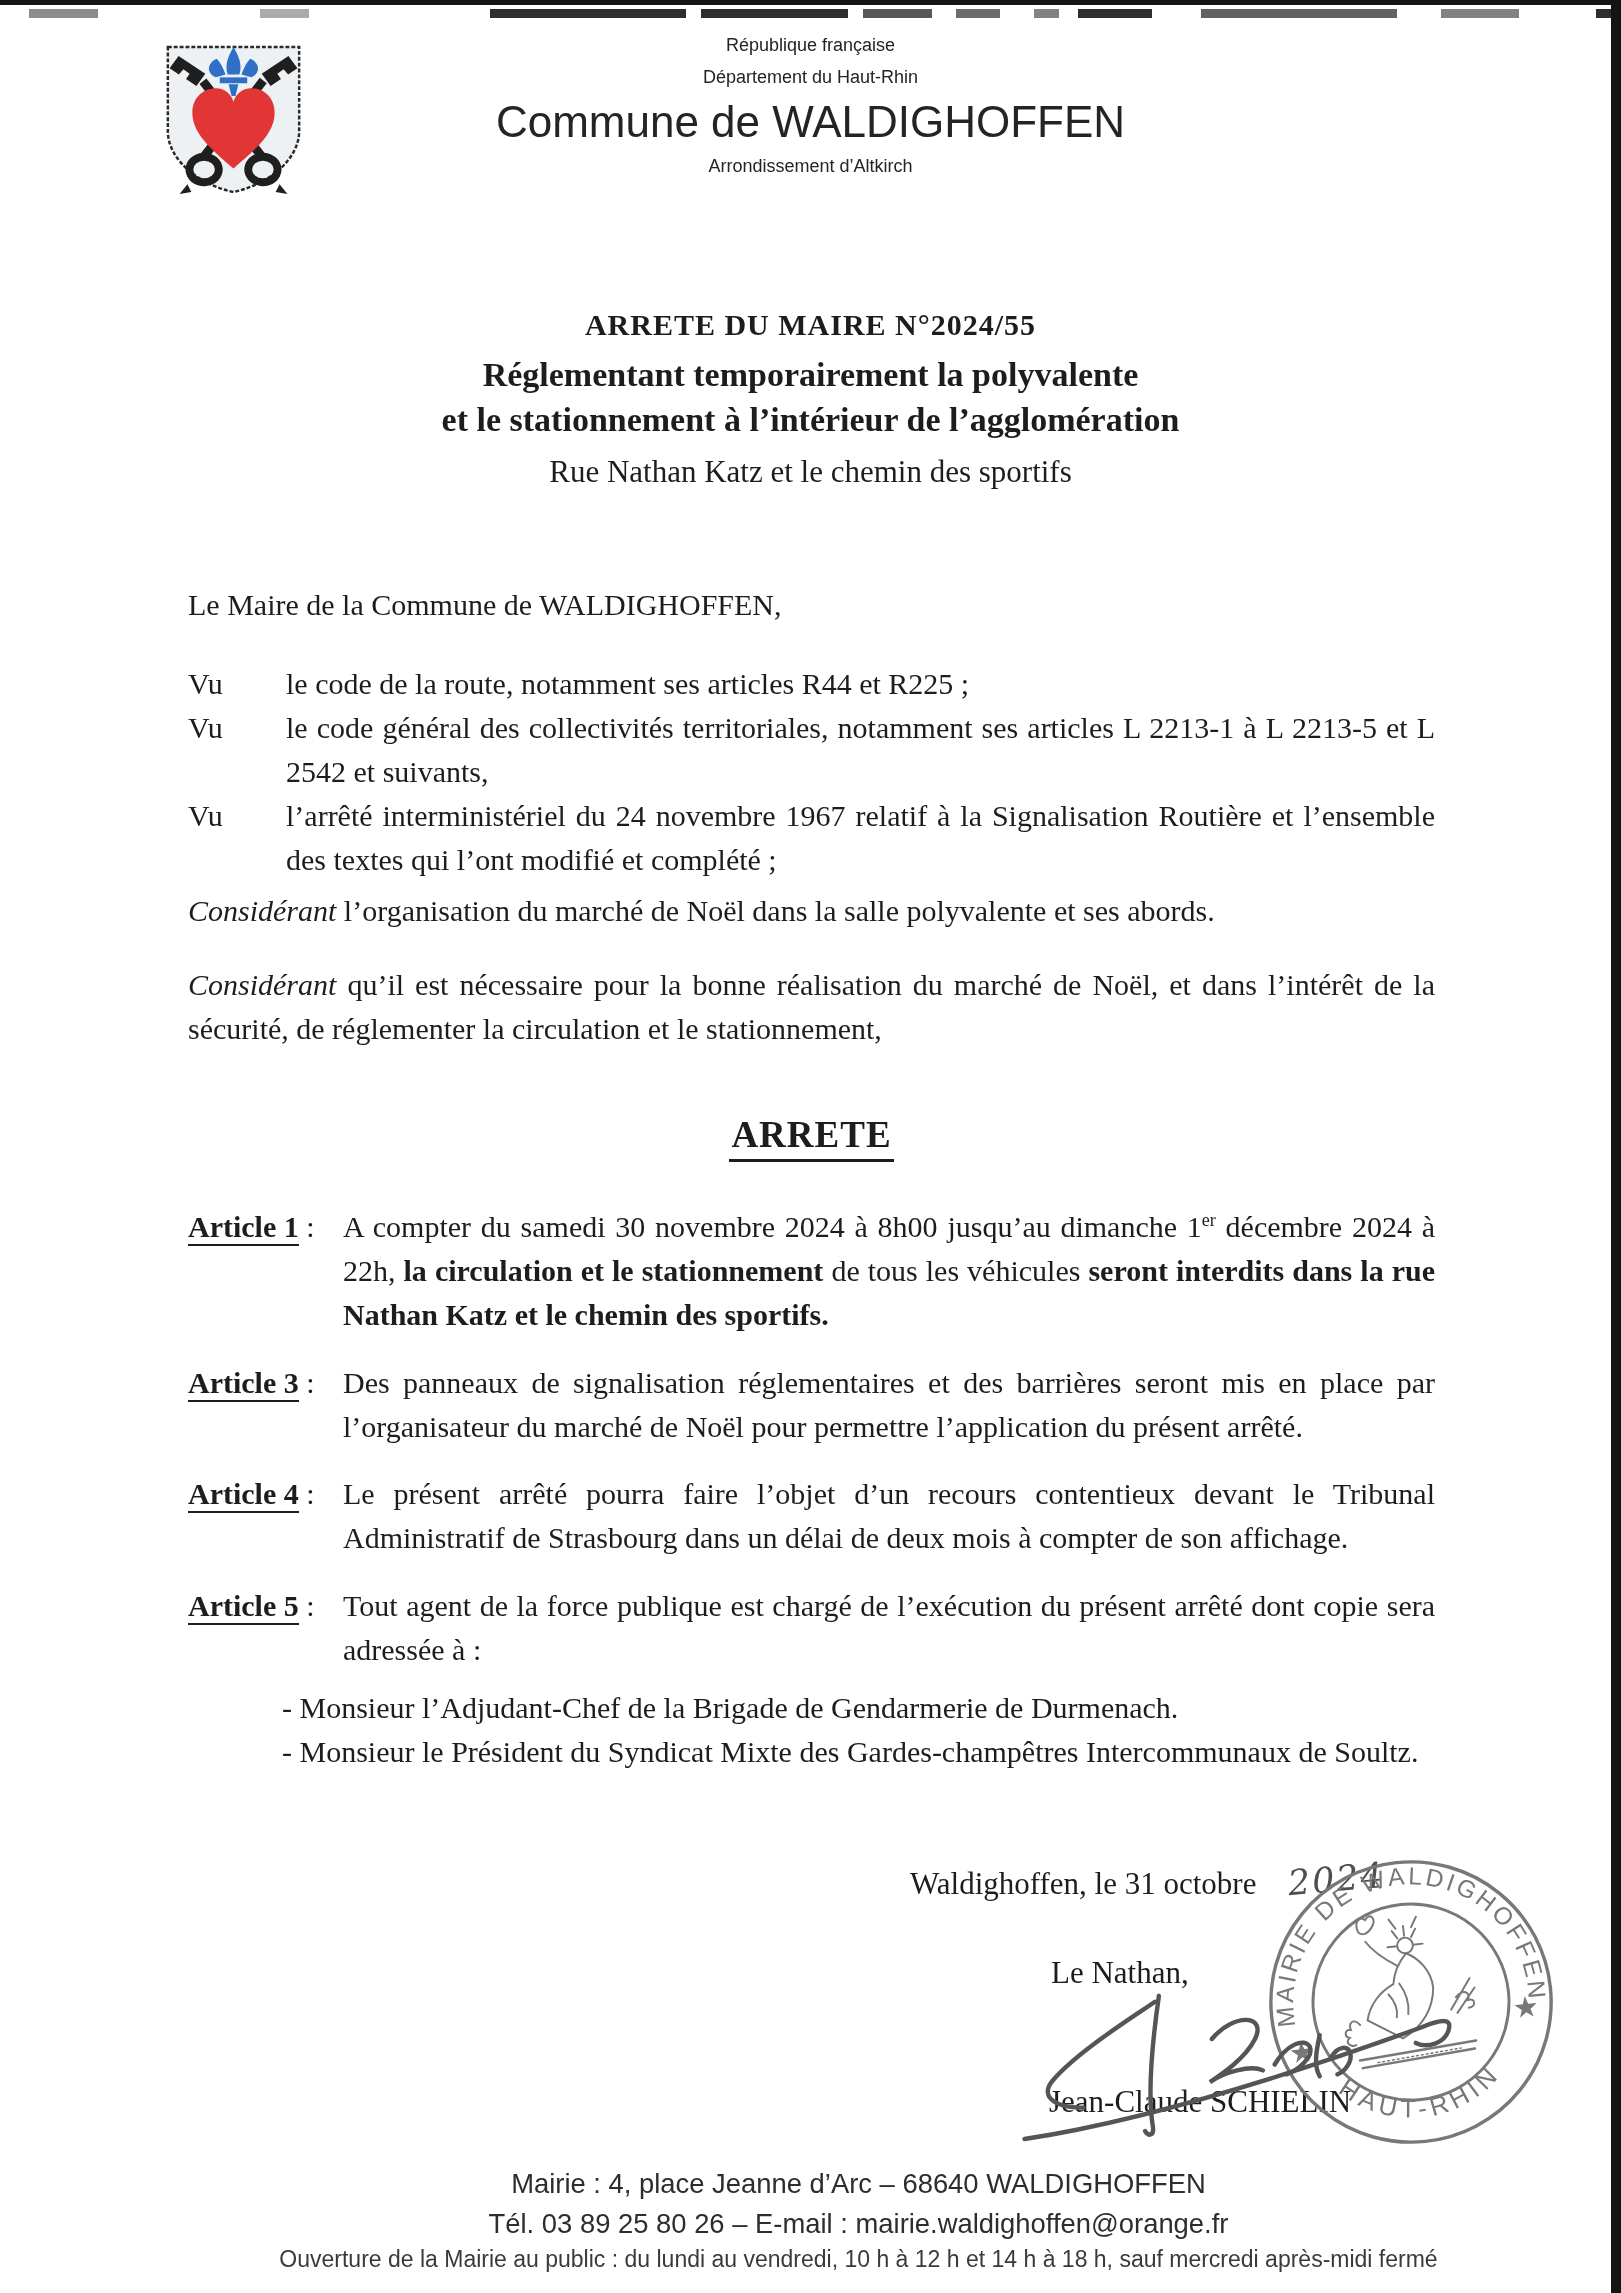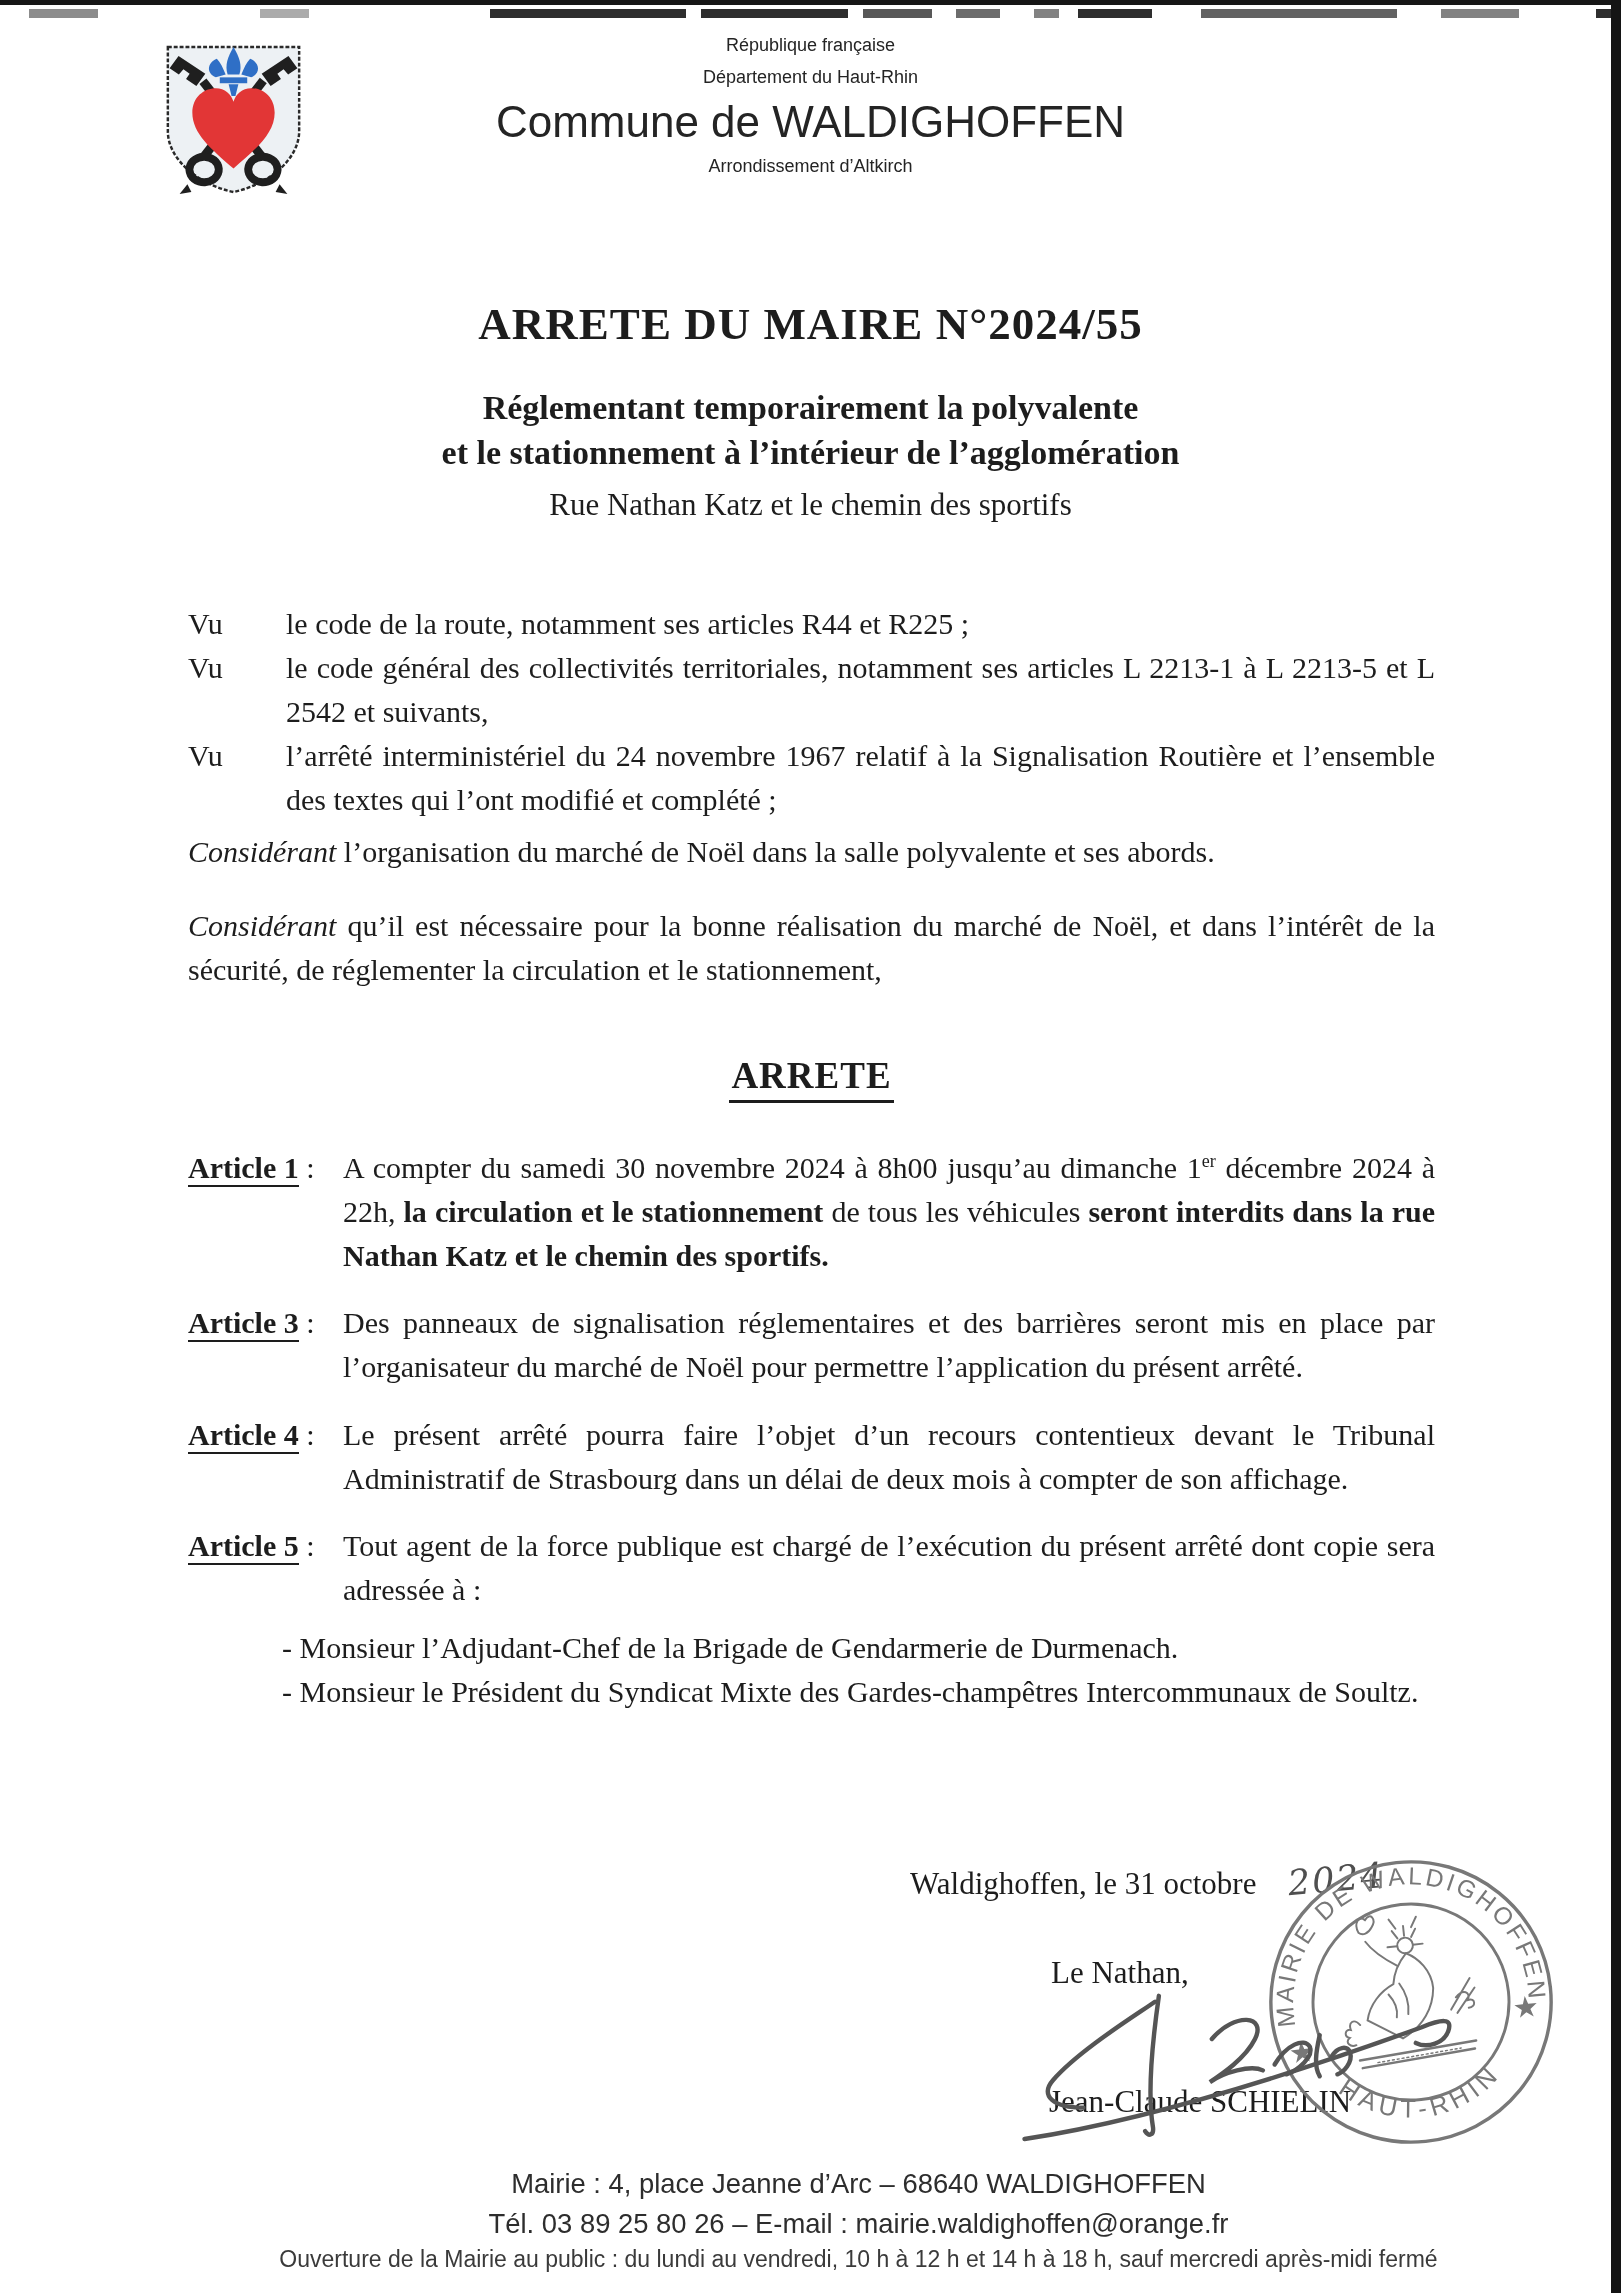--- a/index.html
+++ b/index.html
@@ -12,21 +12,21 @@
   .dash{position:absolute;top:8.8px;height:8.8px;background:#2e2e2e;}
   .scan-right-strip{position:absolute;right:0;top:0;width:9.8px;height:2294px;background:#141414;}
   
   .crest{position:absolute;left:160px;top:41px;}
   .header-block{position:absolute;left:0;top:29px;width:1621px;text-align:center;
     font-family:"Liberation Sans",sans-serif;color:#242424;}
   .hdr-s{font-size:18px;line-height:32px;}
   .hdr-l{font-size:44px;line-height:53px;margin:2px 0;}
   
   .title-block{position:absolute;left:0;top:297px;width:1621px;text-align:center;}
-  .title-main{font-size:45px;font-weight:700;line-height:55px;margin-bottom:33px;letter-spacing:1px;}
+  .title-main{font-size:30px;font-weight:700;line-height:55px;margin-bottom:0;letter-spacing:1px;}
   .title-sub{font-size:34px;font-weight:700;line-height:45px;}
   .title-ital{font-size:31px;line-height:43px;margin-top:7.8px;}
   
   .doc-body{position:absolute;left:188px;top:567px;width:1247px;font-size:30px;line-height:44px;}
   .intro{margin:15.7px 0 0 0;}
   .vu-block{margin-top:35px;}
   .vu-row{display:flex;}
   .vu-label{width:98px;flex:none;}
   .vu-text{flex:1;text-align:justify;}
   .consider{margin-top:7.8px;text-align:justify;}
@@ -117,20 +117,21 @@
   </div>
 
   <div class="title-block">
     <div class="title-main">ARRETE DU MAIRE N°2024/55</div>
     <div class="title-sub">Réglementant temporairement la polyvalente</div>
     <div class="title-sub">et le stationnement à l’intérieur de l’agglomération</div>
     <div class="title-ital">Rue Nathan Katz et le chemin des sportifs</div>
   </div>
 
   <div class="doc-body">
+    <p class="intro">Le Maire de la Commune de WALDIGHOFFEN,</p>
 
     <div class="vu-block">
       <div class="vu-row">
         <span class="vu-label">Vu</span>
         <span class="vu-text">le code de la route, notamment ses articles R44 et R225 ;</span>
       </div>
       <div class="vu-row">
         <span class="vu-label">Vu</span>
         <span class="vu-text">le code général des collectivités territoriales, notamment ses articles L 2213-1 à L 2213-5 et L 2542 et suivants,</span>
       </div>

